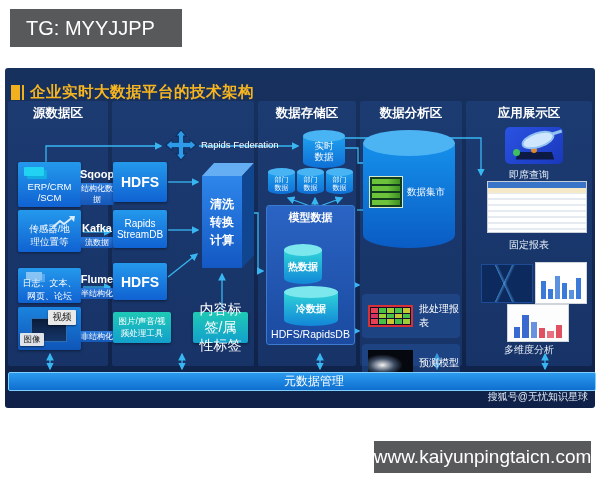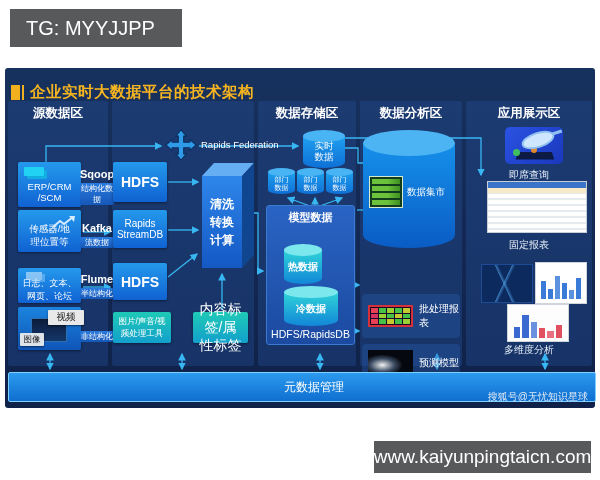--- a/index.html
+++ b/index.html
@@ -102,21 +102,21 @@
   </div>
 
   <div class="abs bx" style="left:18px;top:268px;width:63px;height:35px;">
     <div class="abs" style="left:8px;top:4px;width:16px;height:8px;background:rgba(220,240,255,.55);box-shadow:3px 2px 0 rgba(190,225,255,.35);"></div>
     <span class="pre" style="font-size:9px;margin-top:8px;">日志、文本、
 网页、论坛</span>
   </div>
 
   <div class="abs bx" style="left:18px;top:307px;width:63px;height:43px;background:linear-gradient(180deg,#1b84de,#0f55b8);">
     <div class="abs" style="left:14px;top:12px;width:34px;height:22px;background:linear-gradient(180deg,#0b1c3a,#14366a);box-shadow:0 0 0 1px #2f6fae;"></div>
-    <div class="abs chip" style="left:30px;top:3px;width:36px;height:15px;font-size:9.5px;">视频</div>
+    <div class="abs chip" style="left:30px;top:3px;width:28px;height:15px;font-size:9.5px;">视频</div>
     <div class="abs chip" style="left:2px;top:26px;width:24px;height:13px;font-size:8.5px;background:#dfe4ea;">图像</div>
   </div>
 
   <div class="abs conn-name" style="left:80px;top:168px;width:34px;">Sqoop</div>
   <div class="abs conn-type" style="left:80px;top:183px;width:34px;">结构化数据</div>
   <div class="abs conn-name" style="left:80px;top:222px;width:34px;">Kafka</div>
   <div class="abs conn-type" style="left:80px;top:237px;width:34px;">流数据</div>
   <div class="abs conn-name" style="left:80px;top:273px;width:34px;">Flume</div>
   <div class="abs conn-type" style="left:80px;top:288px;width:34px;">半结构化</div>
   <div class="abs conn-type" style="left:80px;top:331px;width:34px;">非结构化</div>
@@ -245,21 +245,21 @@
   <div class="abs" style="left:507px;top:304px;width:62px;height:38px;background:#fdfdfd;border:1px solid #d0d5dc;display:flex;align-items:flex-end;gap:2px;padding:3px 6px;">
     <div style="flex:1;height:38%;background:#3a6ad0;"></div>
       <div style="flex:1;height:78%;background:#3a6ad0;"></div>
     <div style="flex:1;height:55%;background:#6a90e0;"></div>
       <div style="flex:1;height:34%;background:#e05060;"></div>
     <div style="flex:1;height:24%;background:#e87080;"></div>
       <div style="flex:1;height:44%;background:#e05060;"></div>
   </div>
   <div class="abs img-label" style="left:466px;top:343px;width:126px;">多维度分析</div>
 
-  <div class="abs" style="left:8px;top:372px;width:588px;height:30px;background:linear-gradient(180deg,#2b9aee,#0f6fd0);border:1px solid #7fd0ff;border-radius:2px;color:#fff;font-size:12px;display:flex;align-items:center;justify-content:center;padding-left:24px;">元数据管理</div>
+  <div class="abs" style="left:8px;top:372px;width:588px;height:19px;background:linear-gradient(180deg,#2b9aee,#0f6fd0);border:1px solid #7fd0ff;border-radius:2px;color:#fff;font-size:12px;display:flex;align-items:center;justify-content:center;padding-left:24px;">元数据管理</div>
 
   <div class="abs" style="right:12px;top:390px;color:#e3ebf7;font-size:10px;">搜狐号@无忧知识星球</div>
 
   <div class="abs badge" style="left:374px;top:441px;width:217px;height:32px;justify-content:center;">
     <span style="font-size:19px;">www.kaiyunpingtaicn.com</span>
   </div>
 
 </div>
 
 </body></html>

